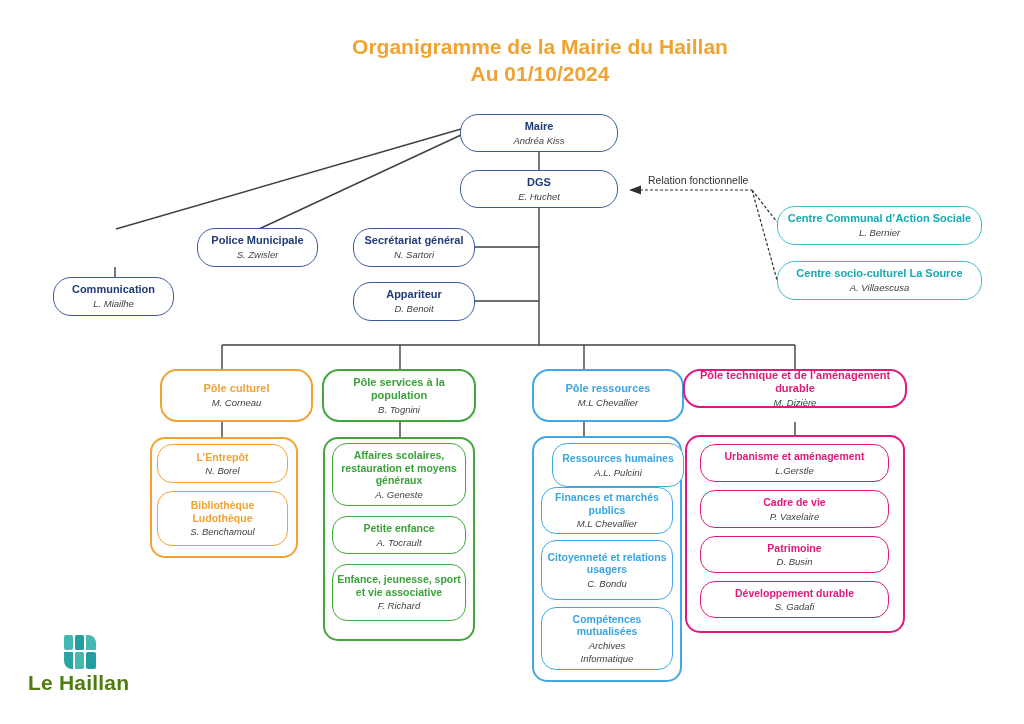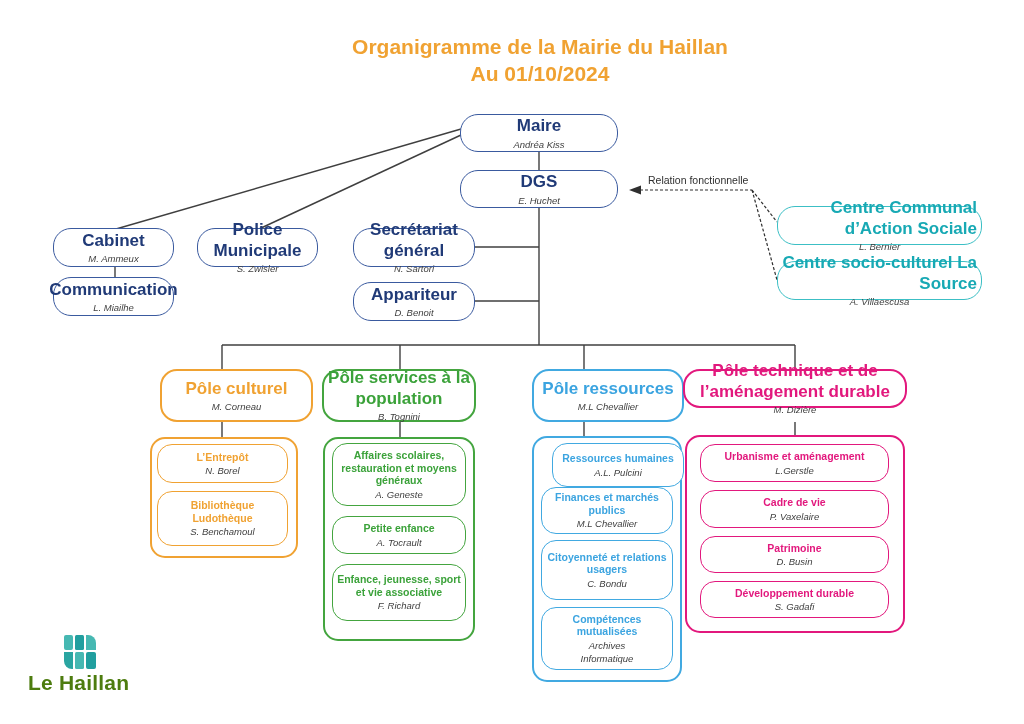--- a/index.html
+++ b/index.html
@@ -10,21 +10,21 @@
   .chart-title{
     position:absolute;left:310px;top:34px;width:460px;text-align:center;
     color:#f0a232;font-size:21px;font-weight:600;line-height:1.28;
   }
   svg.lines{position:absolute;left:0;top:0;}
   .node{
     position:absolute;background:#fff;border:1.6px solid #3a5a9f;border-radius:18px;
     display:flex;flex-direction:column;align-items:center;justify-content:center;
     text-align:center;line-height:1.2;padding:2px 4px;box-sizing:border-box;
   }
-  .node-title{font-weight:bold;font-size:17px;color:#203a77;}
+  .node-title{font-weight:bold;font-size:11px;color:#203a77;}
   .node-name{font-style:italic;font-size:9.5px;color:#3f3f3f;margin-top:2px;}
   .teal{border-color:#3cbfc5;text-align:right;}
   .teal .node-title{color:#17a9b4;}
   .pole-header{border-width:2.2px;border-radius:17px;}
   .pole-container{
     position:absolute;background:#fff;border:2.2px solid;border-radius:15px;box-sizing:border-box;
   }
   .service{border-width:1.6px;border-radius:15px;}
   .service .node-title{font-size:10.5px;text-align:center;}
   .orange{border-color:#f0a232;} .orange .node-title{color:#f0a232;}
@@ -78,24 +78,20 @@
   <div class="relation-label">Relation fonctionnelle</div>
 
   <div class="node" style="left:460px;top:114px;width:158px;height:38px">
     <div class="node-title">Maire</div>
     <div class="node-name">Andréa Kiss</div>
   </div>
   <div class="node" style="left:460px;top:170px;width:158px;height:38px">
     <div class="node-title">DGS</div>
     <div class="node-name">E. Huchet</div>
   </div>
-  <div class="node" style="left:53px;top:228px;width:121px;height:39px">
-    <div class="node-title">Cabinet</div>
-    <div class="node-name">M. Ammeux</div>
-  </div>
   <div class="node" style="left:53px;top:277px;width:121px;height:39px">
     <div class="node-title">Communication</div>
     <div class="node-name">L. Miailhe</div>
   </div>
   <div class="node" style="left:197px;top:228px;width:121px;height:39px">
     <div class="node-title">Police Municipale</div>
     <div class="node-name">S. Zwisler</div>
   </div>
   <div class="node" style="left:353px;top:228px;width:122px;height:39px">
     <div class="node-title">Secrétariat général</div>

